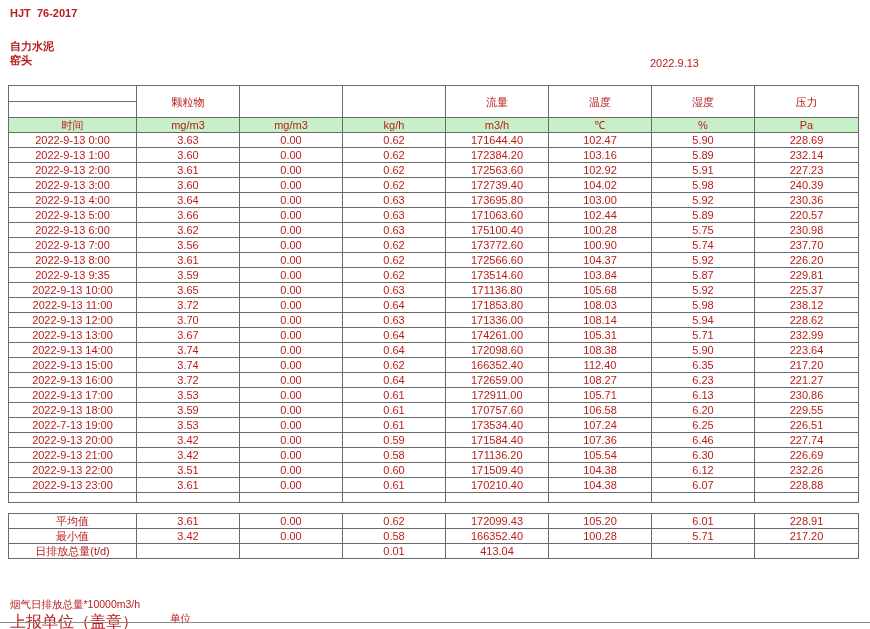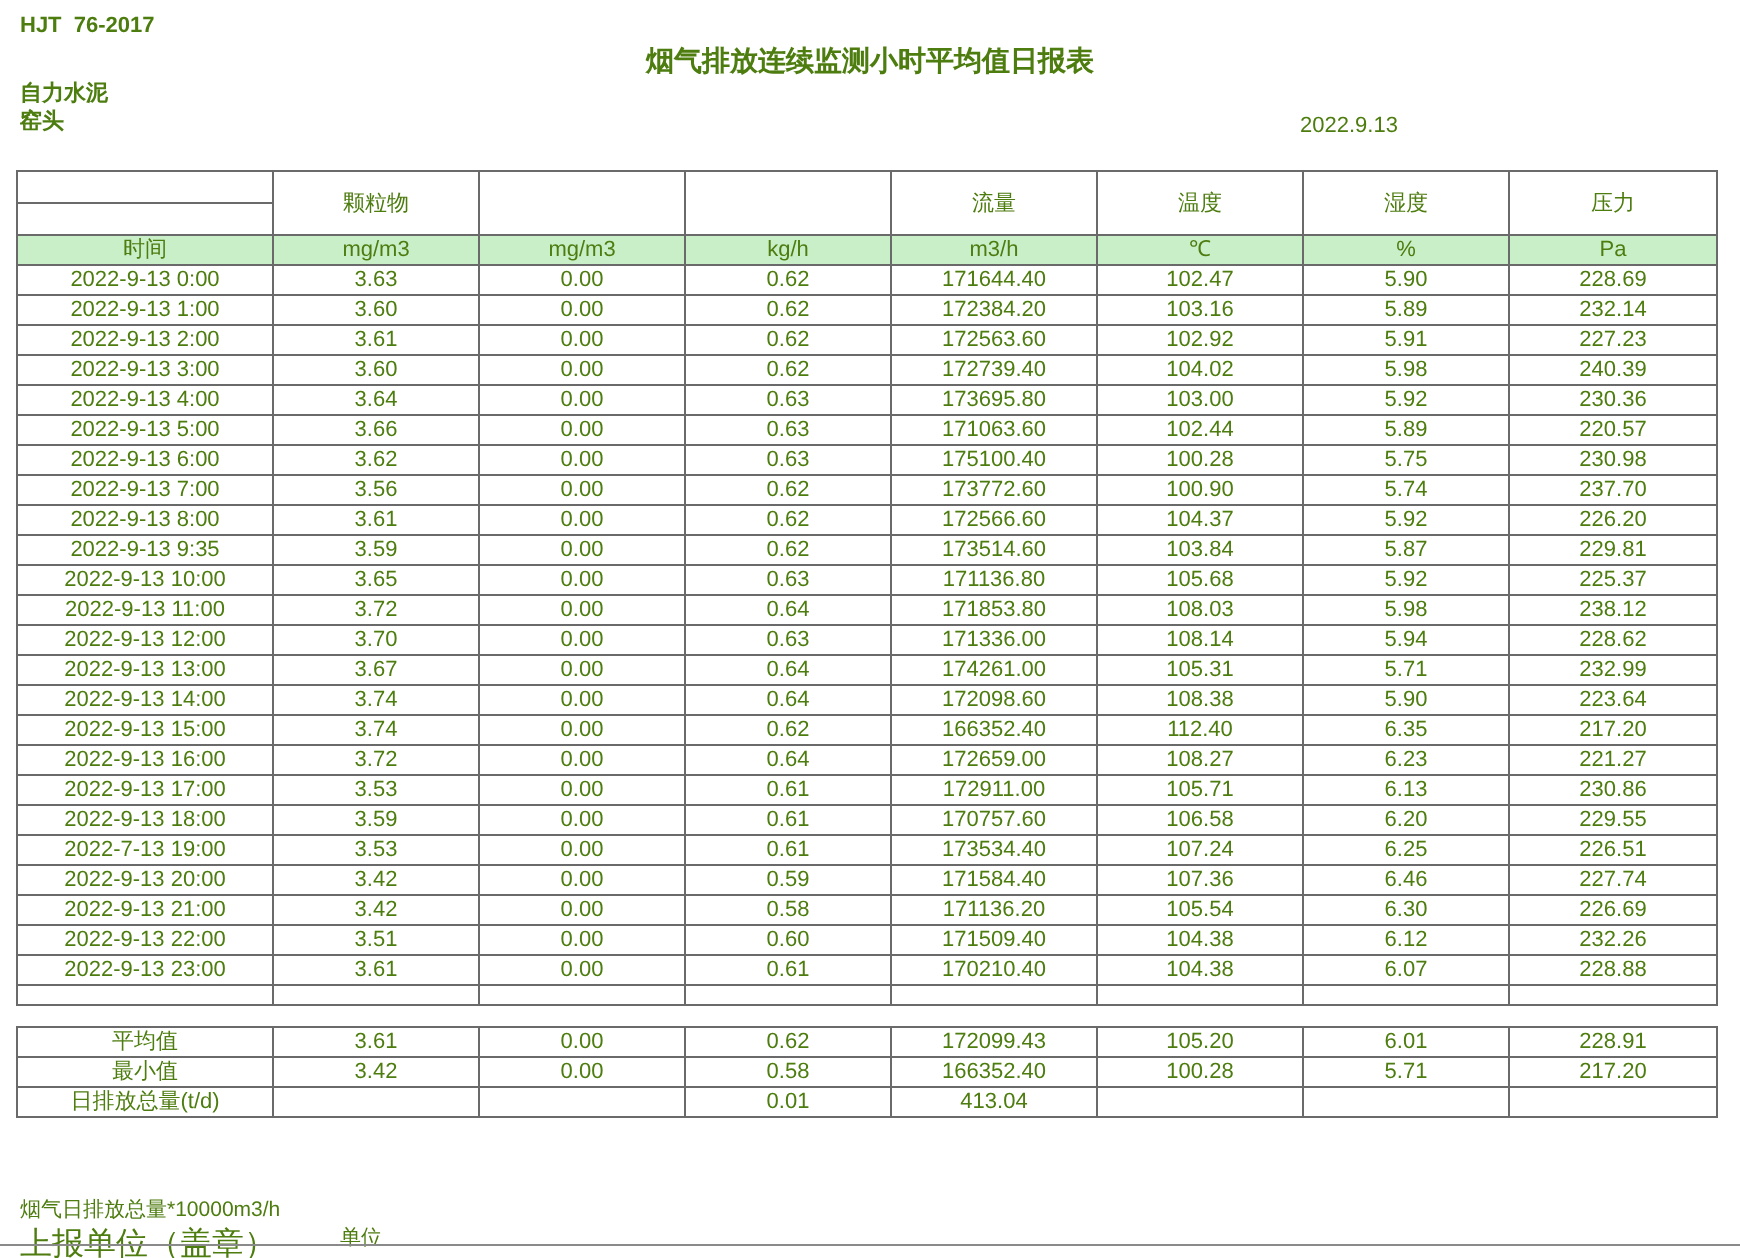--- a/index.html
+++ b/index.html
@@ -1,18 +1,18 @@
 <!DOCTYPE html>
 <html style="--header-green: #c9efc9;"><head>
 <meta charset="utf-8">
 <style>
   html,body { margin:0; padding:0; background:#fff; }
   .page {
     position:relative; width:870px; height:629px; background:#ffffff;
-    font-family:"Liberation Sans", sans-serif; color:#4d7c0f; overflow:hidden;
+    font-family:"Liberation Sans", sans-serif; color:#b91c1c; overflow:hidden;
   }
   .std   { position:absolute; left:10px; top:7px;  font-size:11px; font-weight:bold; white-space:pre; }
   .title { position:absolute; left:0; top:22px; width:870px; text-align:center; font-size:14px; font-weight:bold; }
   .company { position:absolute; left:10px; top:39px; font-size:11px; font-weight:bold; }
   .point   { position:absolute; left:10px; top:53px; font-size:11px; font-weight:bold; }
   .date    { position:absolute; left:650px; top:57px; font-size:11px; }
 
   table.grid {
     position:absolute; left:8px; border-collapse:collapse; table-layout:fixed;
     width:850px;
@@ -32,21 +32,20 @@
   .note2 { position:absolute; left:10px; top:612px; font-size:16px; }
   .note3 { position:absolute; left:170px; top:612px; font-size:10.5px; }
   .bottom-line { position:absolute; left:0; top:622px; width:870px; height:0; border-top:1px solid #8a8a8a; }
 </style>
 </head>
 <body>
 
 <div class="page">
 
   <div class="std">HJT  76-2017</div>
-  <div class="title">烟气排放连续监测小时平均值日报表</div>
   <div class="company">自力水泥</div>
   <div class="point">窑头</div>
   <div class="date">2022.9.13</div>
 
   <table class="grid" id="main-table">
     <colgroup>
       <col style="width:128px">
       <col style="width:103px">
         <col style="width:103px">
         <col style="width:103px">

